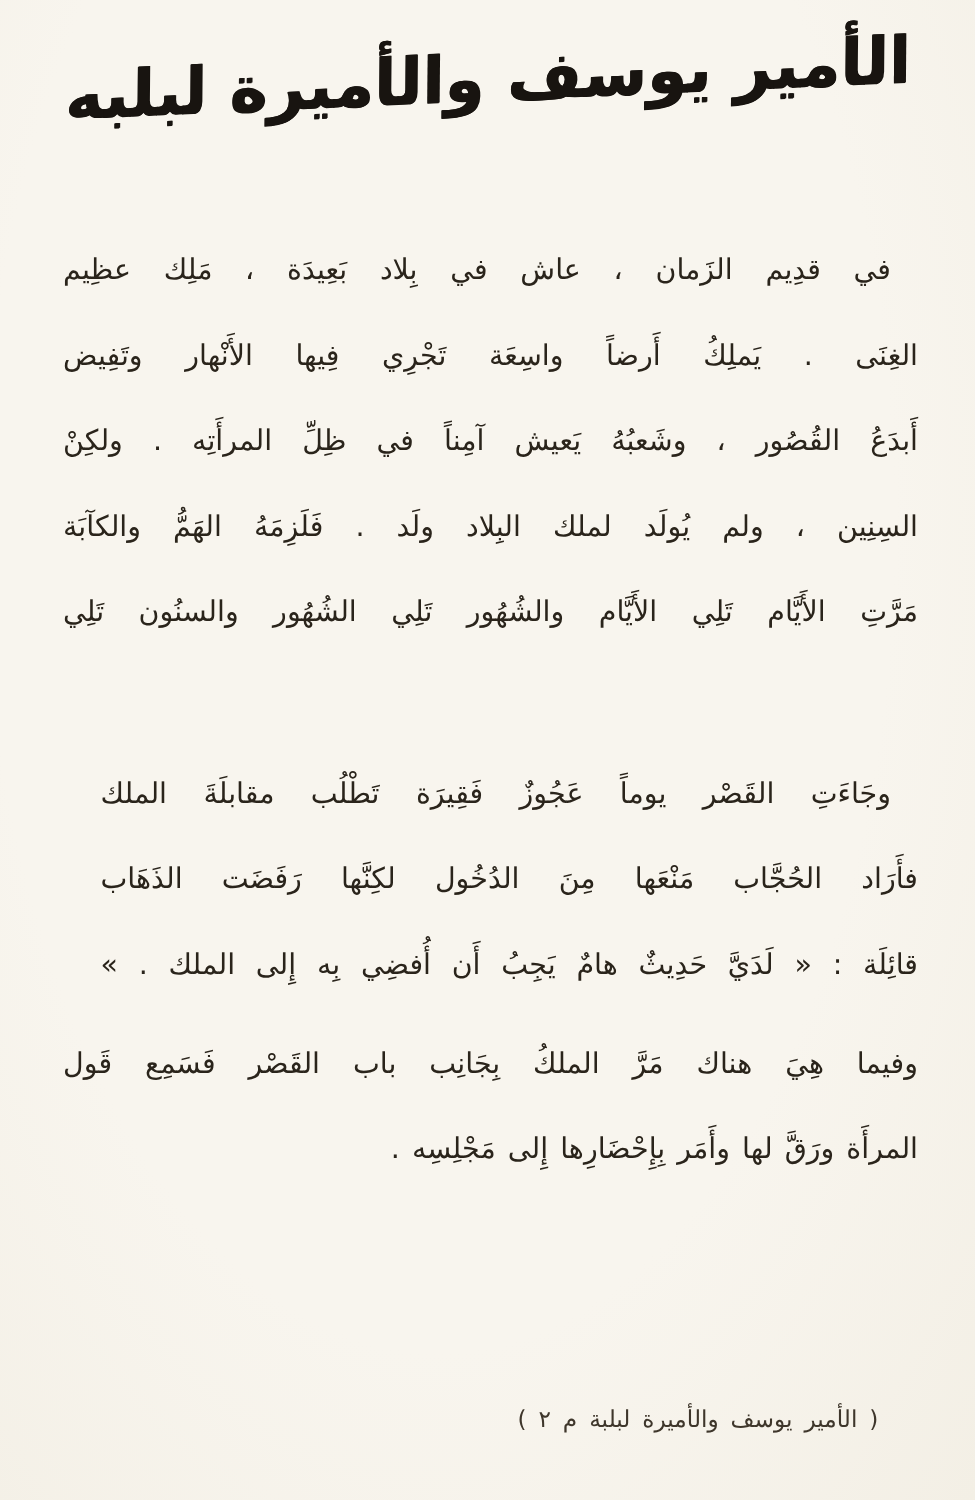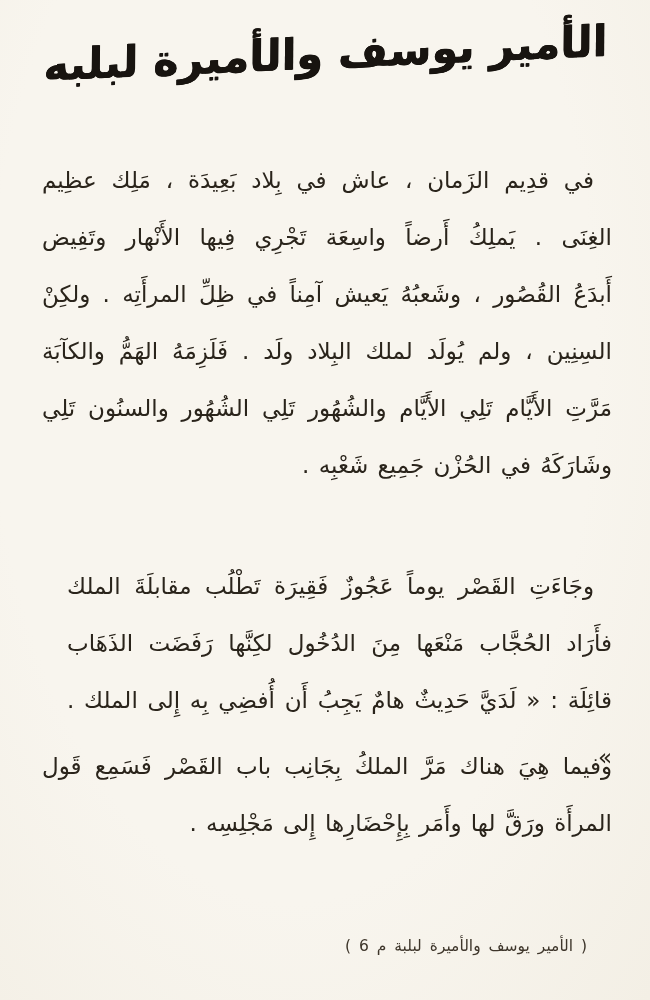--- a/index.html
+++ b/index.html
@@ -26,21 +26,21 @@
     color:#181410;
     transform:rotate(-2.5deg) skewX(-3deg);
     letter-spacing:-1px;
     text-shadow:0.6px 0 0 #181410, 0 0.4px 0 #181410;
     white-space:nowrap;
   }
   
   .body-text{
     position:absolute;
     top:152px;right:38px;left:42px;
-    font-size:23px;
+    font-size:19px;
     color:#2a241b;
     word-spacing:2px;
   }
   .para{margin:0;}
   .para .line{
     direction:rtl;
     line-height:57px;
     height:57px;
     text-align:justify;
     text-align-last:justify;
@@ -81,33 +81,32 @@
   </div>
 
   <div class="body-text">
 
     <div class="para p1 indent" data-last-align="right">
         <div class="line">في قدِيم الزَمان ، عاش في بِلاد بَعِيدَة ، مَلِك عظِيم</div>
         <div class="line">الغِنَى . يَملِكُ أَرضاً واسِعَة تَجْرِي فِيها الأَنْهار وتَفِيض</div>
         <div class="line">أَبدَعُ القُصُور ، وشَعبُهُ يَعيش آمِناً في ظِلِّ المرأَتِه . ولكِنْ</div>
         <div class="line">السِنِين ، ولم يُولَد لملك البِلاد ولَد . فَلَزِمَهُ الهَمُّ والكآبَة</div>
         <div class="line">مَرَّتِ الأَيَّام تَلِي الأَيَّام والشُهُور تَلِي الشُهُور والسنُون تَلِي</div>
-        <div class="line last">وشَارَكَهُ في الحُزْن جَمِيع شَعْبِه .</div>
       </div>
 
     <div class="para p2 indent" data-last-align="justify">
         <div class="line">وجَاءَتِ القَصْر يوماً عَجُوزٌ فَقِيرَة تَطْلُب مقابلَةَ الملك</div>
         <div class="line">فأَرَاد الحُجَّاب مَنْعَها مِنَ الدُخُول لكِنَّها رَفَضَت الذَهَاب</div>
         <div class="line last">قائِلَة : « لَدَيَّ حَدِيثٌ هامٌ يَجِبُ أَن أُفضِي بِه إِلى الملك . »</div>
       </div>
 
     <div class="para p3" data-last-align="right">
         <div class="line">وفيما هِيَ هناك مَرَّ الملكُ بِجَانِب باب القَصْر فَسَمِع قَول</div>
         <div class="line last">المرأَة ورَقَّ لها وأَمَر بِإِحْضَارِها إِلى مَجْلِسِه .</div>
       </div>
 
   </div>
 
   <div class="footer">
-    <span class="footer-inner">( الأمير يوسف والأميرة لبلبة م 6 )</span>
+    <span class="footer-inner">( الأمير يوسف والأميرة لبلبة م ٢ )</span>
   </div>
 
 </div>
 
 </body></html>

